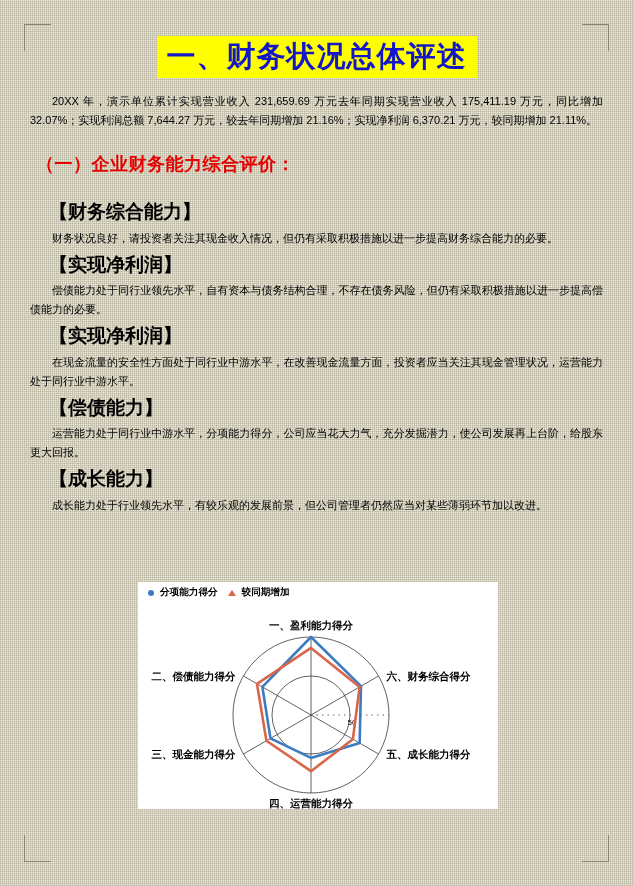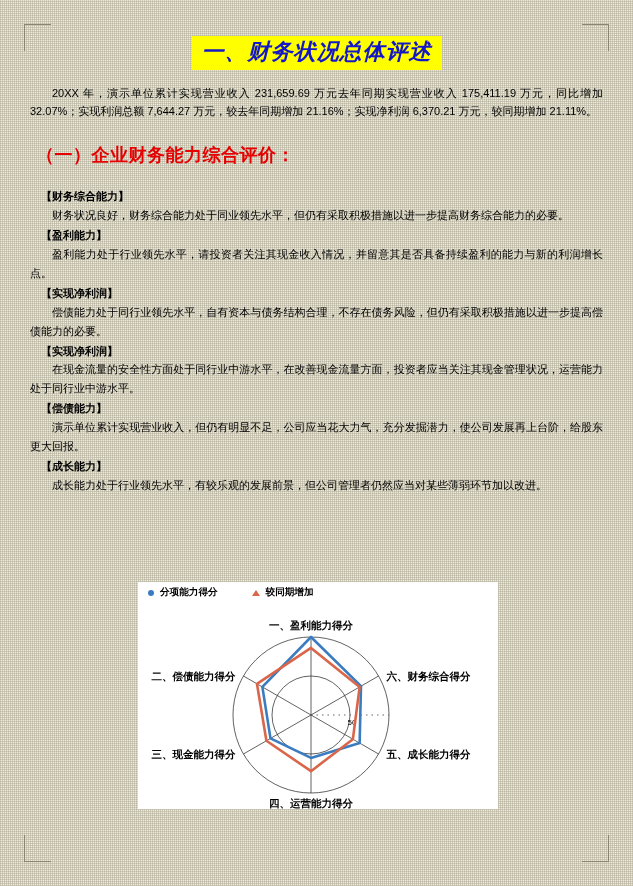--- a/index.html
+++ b/index.html
@@ -35,25 +35,24 @@
     color:#000;
   }
 
   
   .title-wrap{text-align:center;margin-top:6px;margin-bottom:14px;}
   .title{
     display:inline-block;
     background:#ffff00;
     color:#1417c8;
     font-weight:bold;
-    font-size:22px;
+    font-size:29px;
     letter-spacing:1px;
     padding:2px 10px 4px 10px;
     line-height:1.25;
-    font-style:italic;
   }
 
   
   p.para{
     margin:0 0 0 0;
     font-size:11px;
     line-height:1.72;
     text-align:justify;
     text-indent:2em;
     color:#000;
@@ -64,39 +63,39 @@
     color:#e60000;
     font-weight:bold;
     font-size:18px;
     margin:22px 0 20px 6px;
     letter-spacing:.5px;
   }
 
   .block{margin-bottom:1px;}
   .sub-head{
     font-weight:bold;
-    font-size:11px;
+    font-size:19px;
     line-height:1.72;
     margin:0 0 0 0;
     text-indent:1em;
     color:#000;
   }
 
   
   .chart-card{
     position:absolute;
     left:138px;
     top:582px;
     width:360px;
     height:227px;
     background:#ffffff;
   }
   .legend{
     position:absolute;left:0;top:4px;width:100%;
-    display:flex;gap:34px;
+    display:flex;gap:10px;
     padding-left:10px;
     font-size:9.6px;font-weight:bold;color:#000;
     box-sizing:border-box;
   }
   .legend-item{display:flex;align-items:center;gap:6px;}
   .lg-dot{width:6px;height:6px;border-radius:50%;background:#3b7cc0;display:inline-block;}
   .lg-tri{width:0;height:0;border-left:4px solid transparent;border-right:4px solid transparent;border-bottom:6px solid #d9664a;display:inline-block;}
   .radar-svg{position:absolute;left:0;top:0;width:360px;height:227px;}
   .ax-label{font-family:"Liberation Sans","DejaVu Sans",sans-serif;font-size:10.5px;font-weight:bold;fill:#000;}
   .tick-label{font-family:"Liberation Sans","DejaVu Sans",sans-serif;font-size:8px;fill:#000;}
@@ -117,41 +116,37 @@
       <div class="title-wrap">
         <span class="title">一、财务状况总体评述</span>
       </div>
 
       <p class="para lead">20XX 年，演示单位累计实现营业收入 231,659.69 万元去年同期实现营业收入 175,411.19 万元，同比增加 32.07%；实现利润总额 7,644.27 万元，较去年同期增加 21.16%；实现净利润 6,370.21 万元，较同期增加 21.11%。</p>
 
       <div class="section-head">（一）企业财务能力综合评价：</div>
 
       <div class="block">
         <div class="sub-head">【财务综合能力】</div>
-        <p class="para">财务状况良好，财务综合能力处于同业领先水平，但仍有采取积极措施以进一步提高财务综合能力的必要。</p>
+        <p class="para">财务状况良好，请投资者关注其现金收入情况，但仍有采取积极措施以进一步提高财务综合能力的必要。</p>
       </div>
 
-      <div class="block">
-        <div class="sub-head">【盈利能力】</div>
-        <p class="para">盈利能力处于行业领先水平，请投资者关注其现金收入情况，并留意其是否具备持续盈利的能力与新的利润增长点。</p>
-      </div>
 
       <div class="block">
         <div class="sub-head">【实现净利润】</div>
         <p class="para">偿债能力处于同行业领先水平，自有资本与债务结构合理，不存在债务风险，但仍有采取积极措施以进一步提高偿债能力的必要。</p>
       </div>
 
       <div class="block">
         <div class="sub-head">【实现净利润】</div>
         <p class="para">在现金流量的安全性方面处于同行业中游水平，在改善现金流量方面，投资者应当关注其现金管理状况，运营能力处于同行业中游水平。</p>
       </div>
 
       <div class="block">
         <div class="sub-head">【偿债能力】</div>
-        <p class="para">演示单位累计实现营业收入，但仍有明显不足，公司应当花大力气，充分发掘潜力，使公司发展再上台阶，给股东更大回报。</p>
+        <p class="para">运营能力处于同行业中游水平，分项能力得分，公司应当花大力气，充分发掘潜力，使公司发展再上台阶，给股东更大回报。</p>
       </div>
 
       <div class="block">
         <div class="sub-head">【成长能力】</div>
         <p class="para">成长能力处于行业领先水平，有较乐观的发展前景，但公司管理者仍然应当对某些薄弱环节加以改进。</p>
       </div>
 
     </div>
 
     <div class="chart-card">

